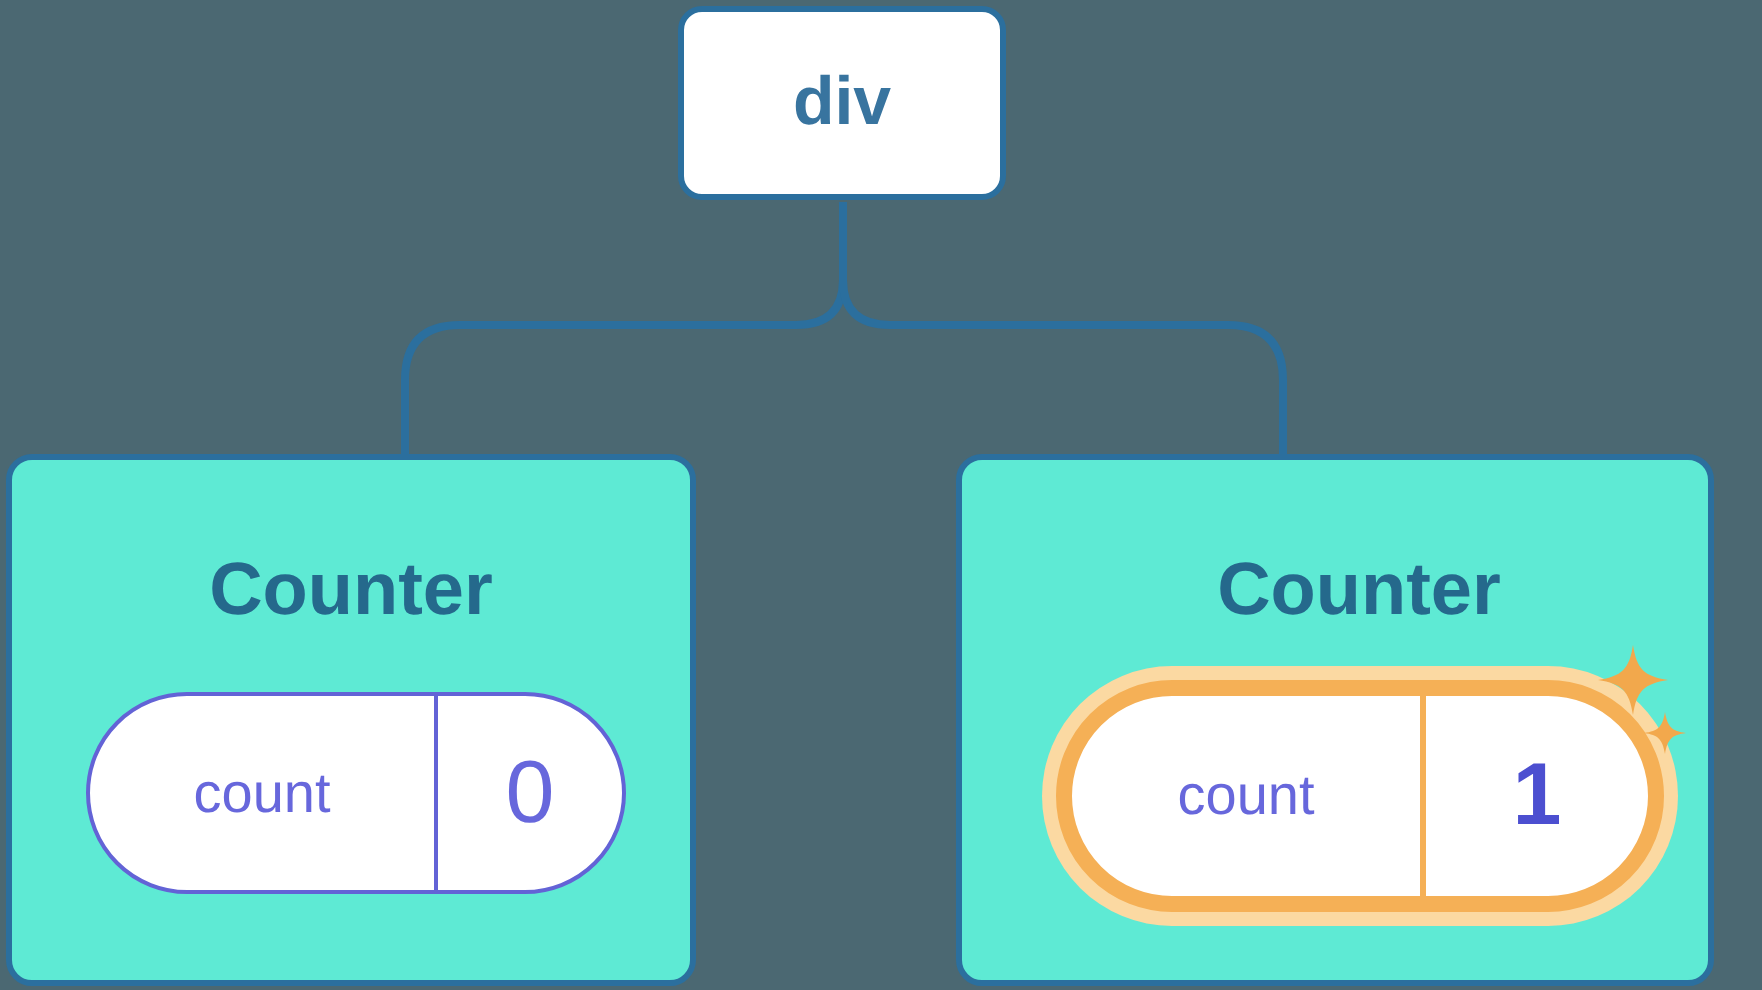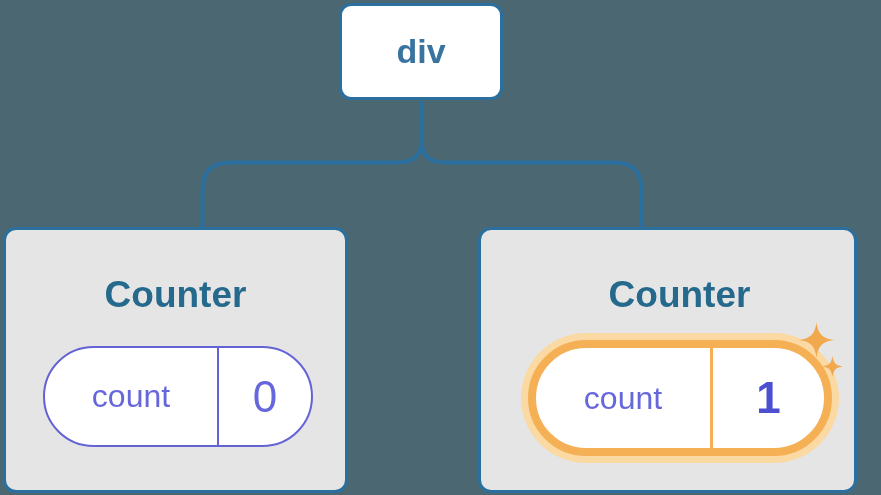--- a/index.html
+++ b/index.html
@@ -40,21 +40,21 @@
     color: #38749f;
     font-size: 34px;
     font-weight: 700;
   }
 
   .card {
     position: absolute;
     top: 227px;
     height: 266px;
     box-sizing: border-box;
-    background: #e5e5e5;
+    background: #5eead4;
     border: 3px solid #2b6f9e;
     border-radius: 13px;
     z-index: 2;
   }
   .card-left  { left: 3px;   width: 345px; }
   .card-right { left: 478px; width: 379px; }
 
   .card-title {
     position: absolute;
     left: 0; right: 0;
@@ -96,21 +96,21 @@
   .pill-name  { flex: 1 1 auto; }
   .pill-normal    .pill-value { width: 92px;  }
   .pill-highlight .pill-value { width: 111px; }
 
   .pill-divider { flex: 0 0 auto; }
   .pill-normal    .pill-divider { width: 2px; background: #6363d6; }
   .pill-highlight .pill-divider { width: 3px; background: #f5b056; }
 
   .state-name {
     color: #6767dc;
-    font-size: 32px;
+    font-size: 28px;
     font-weight: 400;
   }
   .state-value {
     color: #6767dc;
     font-size: 44px;
     font-weight: 400;
   }
   .state-value.hl {
     color: #4c4fd0;
     font-weight: 700;

